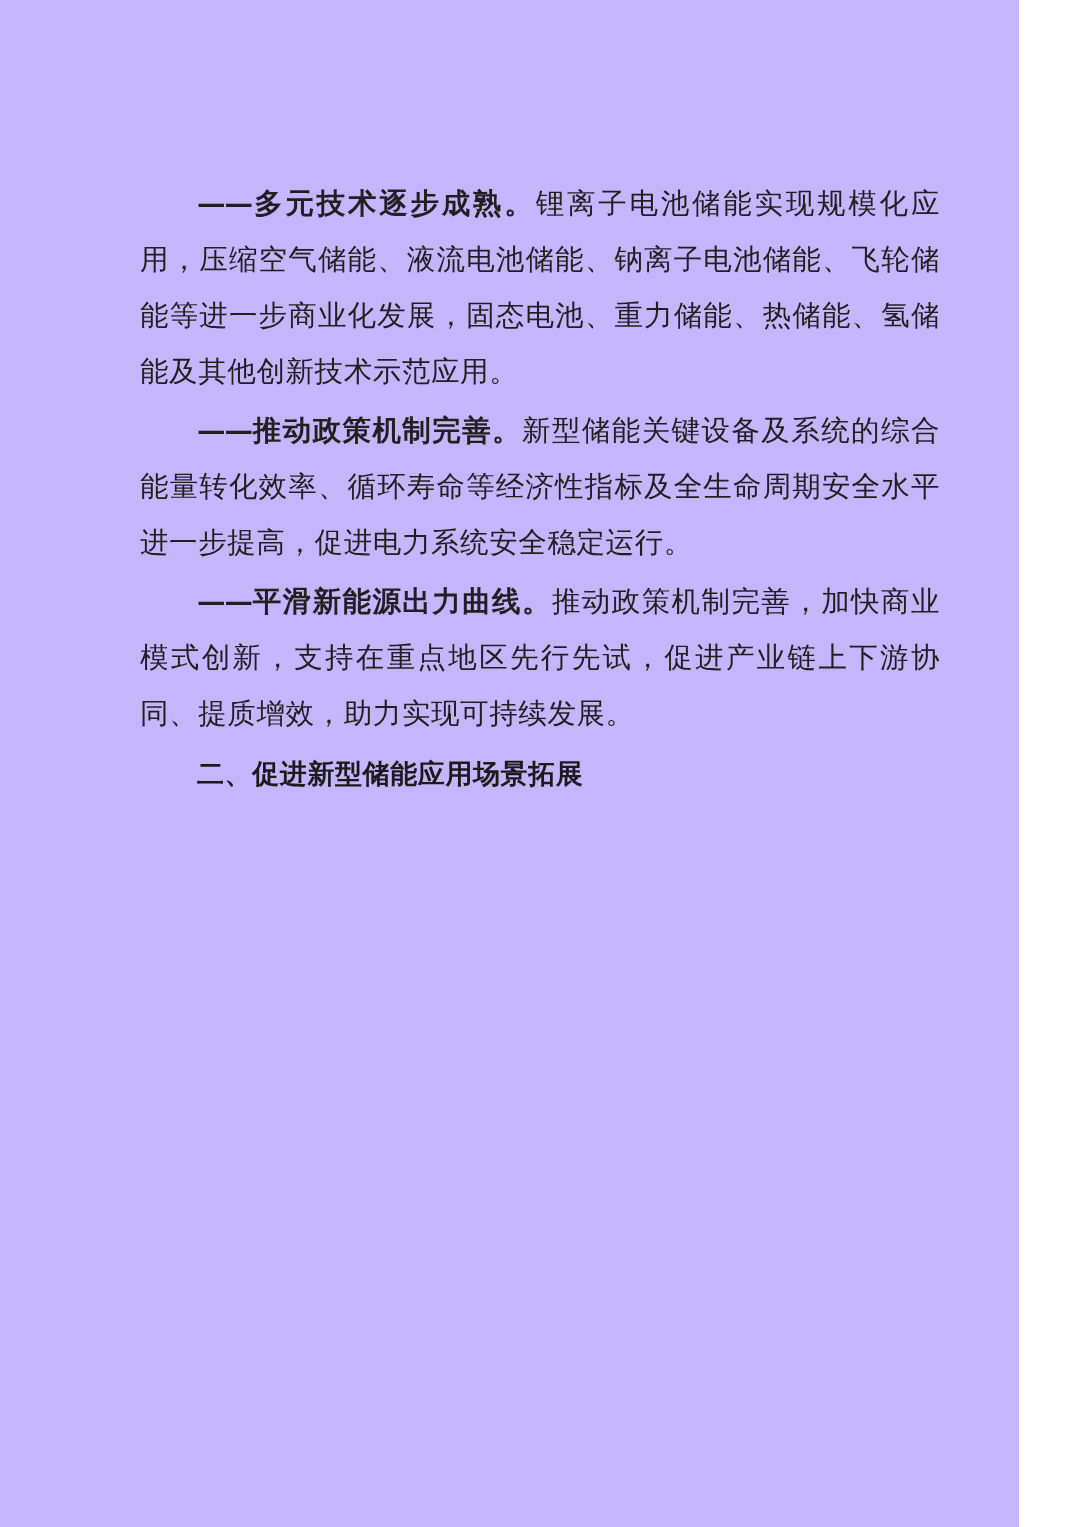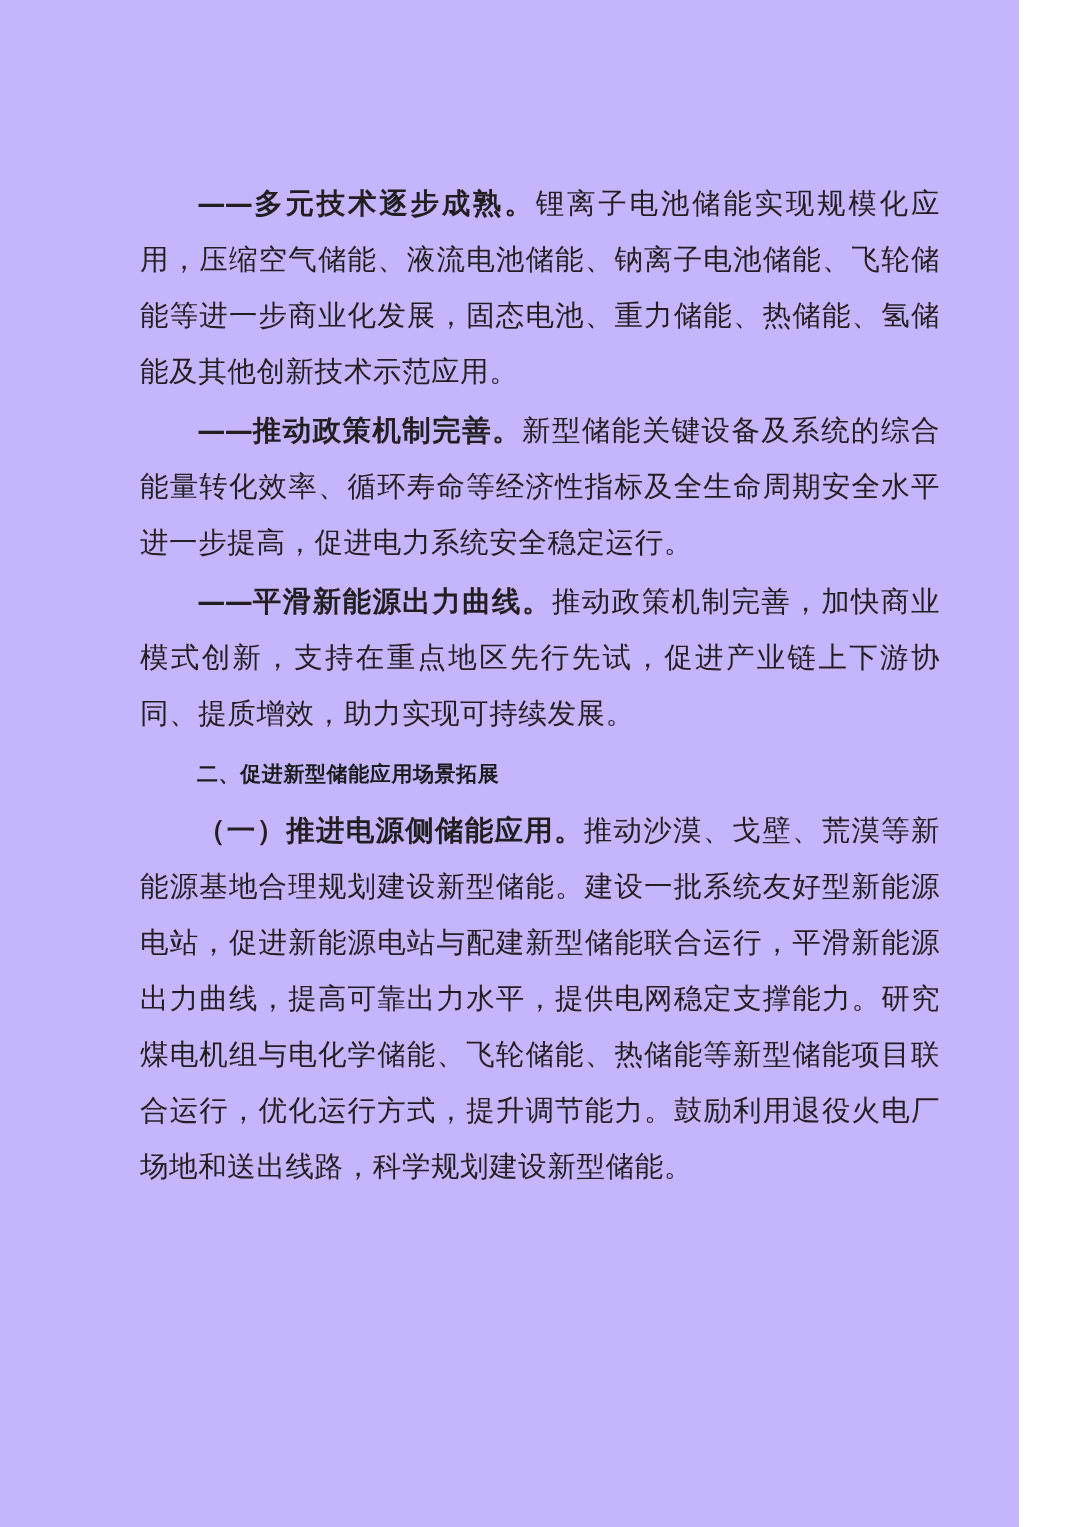--- a/index.html
+++ b/index.html
@@ -42,21 +42,21 @@
   .para + .para {
     margin-top: 2px;
   }
   .indent {
     text-indent: 57px;
   }
   .lead {
     font-weight: bold;
   }
   .section-head {
-    font-size: 21px;
+    font-size: 27px;
     line-height: 56px;
     font-weight: bold;
     text-indent: 57px;
     letter-spacing: 0.6px;
     margin: 4px 0 0 0;
     color: #1b1b1b;
   }
   .dash {
     letter-spacing: -1px;
   }
@@ -74,19 +74,16 @@
     <p class="para indent">
       <span class="lead dash">——</span><span class="lead">推动政策机制完善。</span><span>新型储能关键设备及系统的综合能量转化效率、循环寿命等经济性指标及全生命周期安全水平进一步提高，促进电力系统安全稳定运行。</span>
     </p>
 
     <p class="para indent">
       <span class="lead dash">——</span><span class="lead">平滑新能源出力曲线。</span><span>推动政策机制完善，加快商业模式创新，支持在重点地区先行先试，促进产业链上下游协同、提质增效，助力实现可持续发展。</span>
     </p>
 
     <h2 class="section-head">二、促进新型储能应用场景拓展</h2>
 
-    <p class="para indent">
-      <span class="lead">（一）</span><span class="lead">推进电源侧储能应用。</span><span>推动沙漠、戈壁、荒漠等新能源基地合理规划建设新型储能。建设一批系统友好型新能源电站，促进新能源电站与配建新型储能联合运行，平滑新能源出力曲线，提高可靠出力水平，提供电网稳定支撑能力。研究煤电机组与电化学储能、飞轮储能、热储能等新型储能项目联合运行，优化运行方式，提升调节能力。鼓励利用退役火电厂场地和送出线路，科学规划建设新型储能。</span>
-    </p>
 
 
   </div>
 </div>
 
 </body></html>

